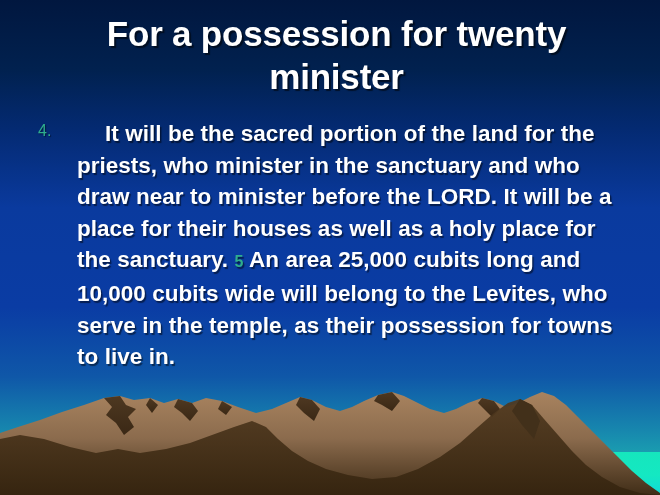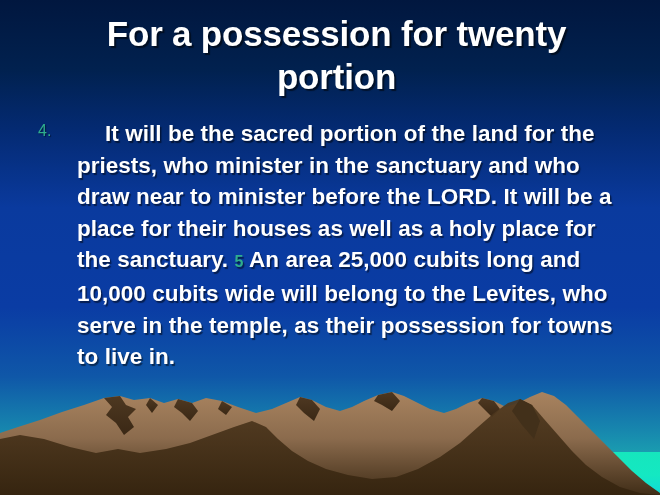--- a/index.html
+++ b/index.html
@@ -90,21 +90,21 @@
     height: 130px;
   }
 </style>
 </head>
 <body>
 
 <div id="slide">
 
   <div class="title-block">
     <div class="title-line">For a possession for twenty</div>
-    <div class="title-line">portion</div>
+    <div class="title-line">minister</div>
   </div>
 
   <div class="body-block">
     <span class="marker">4.</span>
     <div class="body-text"><span>It will be the sacred portion of the land for the priests, who minister in the sanctuary and who draw near to minister before the LORD. It will be a place for their houses as well as a holy place for the sanctuary. </span><span class="verse-num">5</span><span> An area 25,000 cubits long and 10,000 cubits wide will belong to the Levites, who serve in the temple, as their possession for towns to live in.</span></div>
   </div>
 
   <svg class="mountains" viewBox="0 0 660 130" preserveAspectRatio="none">
     <defs>
       <linearGradient id="rockLight" x1="0" y1="0" x2="0" y2="1">

